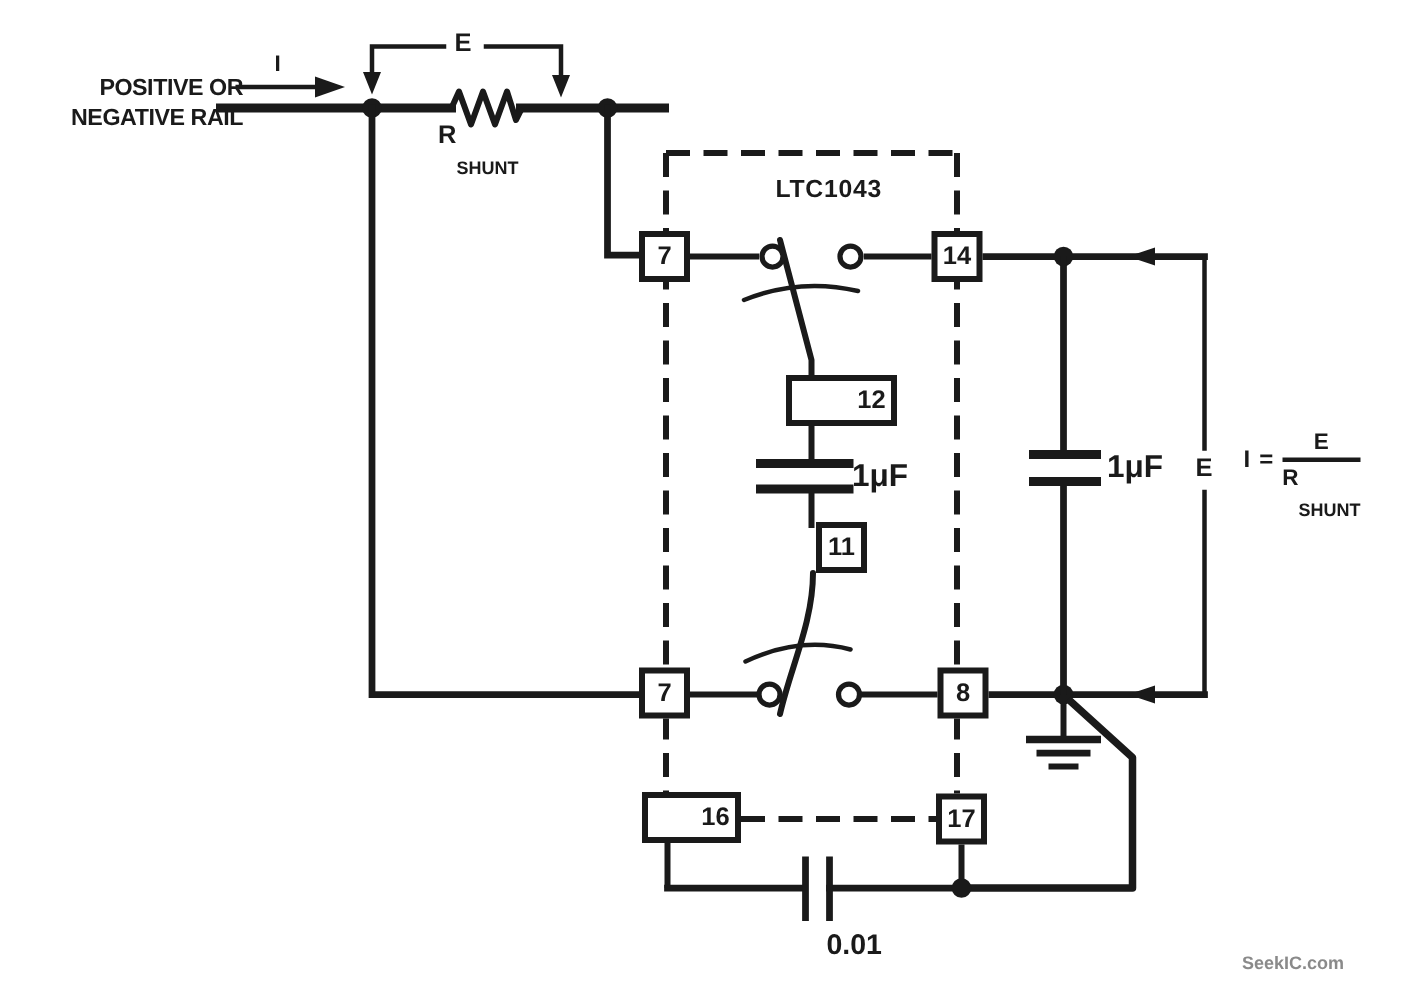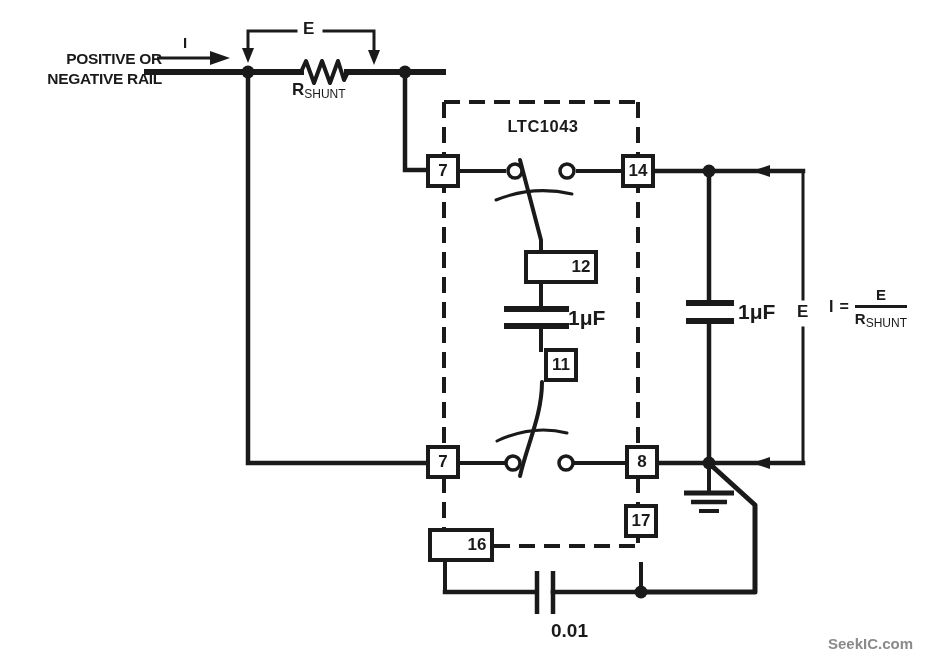--- a/index.html
+++ b/index.html
@@ -20,34 +20,34 @@
     position:absolute; width:26px; height:26px;
     border:4px solid currentColor; background:var(--bg);
     display:flex; align-items:center; justify-content:center;
     font-size:17px; font-weight:700; z-index:3;
   }
   .rail-label { left:14px; top:49px; width:148px; text-align:right;
     font-size:15.5px; font-weight:700; line-height:20px; letter-spacing:-0.3px; }
   .current-label { left:183px; top:34px; font-size:15px; font-weight:700; }
   .bracket-e { left:300px; top:19px; font-size:17px; font-weight:700; background:var(--bg); padding:0 3px; }
   .rshunt { left:292px; top:80px; font-size:17px; font-weight:700; }
-  .rshunt .sub, .frac .sub { font-size:12px; font-weight:400; position:relative; top:3px; letter-spacing:0; }
-  .ic-name { left:498px; top:117px; width:90px; text-align:center;
+  .rshunt .sub, .frac .sub { font-size:12px; font-weight:700; position:relative; top:21px; letter-spacing:0; }
+  .ic-name { left:498px; top:117px; width:90px; text-align:right;
     font-size:16.5px; font-weight:700; letter-spacing:0.5px; }
   .cap-lbl { font-size:21px; font-weight:700; }
   .inner-cap-lbl  { left:568px; top:306px; }
   .output-cap-lbl { left:738px; top:300px; }
   .bottom-cap-lbl { left:551px; top:620px; font-size:19px; }
   .sense-e { left:795px; top:301px; font-size:17px; font-weight:700; background:var(--bg); padding:1px 2px; z-index:2; }
   .formula { left:829px; top:286px; display:flex; align-items:center; gap:6px;
     font-size:16px; font-weight:700; }
   .frac { text-align:center; }
   .frac .num { display:block; padding:0 14px 2px 14px; font-size:15px; }
   .frac .den { display:block; border-top:3px solid currentColor; padding-top:2px; font-size:15px; }
-  .watermark { left:828px; top:635px; font-size:15px; font-weight:700; color:var(--watermark); }
+  .watermark { left:828px; top:635px; font-size:12px; font-weight:700; color:var(--watermark); }
 </style>
 </head>
 <body>
 
 <div class="stage">
 
   <svg width="950" height="666" viewBox="0 0 950 666">
 
     <g>
       <path class="wire" stroke-width="6" stroke-linecap="square" d="M147,72 H301 M347,72 H443"></path>
@@ -130,21 +130,21 @@
     </g>
   </svg>
 
   <div class="pin" style="left:426px; top:154px;">7</div>
   <div class="pin" style="left:621px; top:154px;">14</div>
   <div class="pin" style="left:524px; top:250px;padding-left:40px;">12</div>
   <div class="pin" style="left:544px; top:348px;">11</div>
   <div class="pin" style="left:426px; top:445px;">7</div>
   <div class="pin" style="left:625px; top:445px;">8</div>
   <div class="pin" style="left:428px; top:528px;padding-left:32px;">16</div>
-  <div class="pin" style="left:624px; top:504px;">17</div>
+  <div class="pin" style="left:624px; top:529px;">17</div>
 
   <div class="lbl rail-label">
     <span>POSITIVE OR</span><br>
     <span>NEGATIVE RAIL</span>
   </div>
 
   <div class="lbl current-label">I</div>
   <div class="lbl bracket-e">E</div>
 
   <div class="lbl rshunt">

